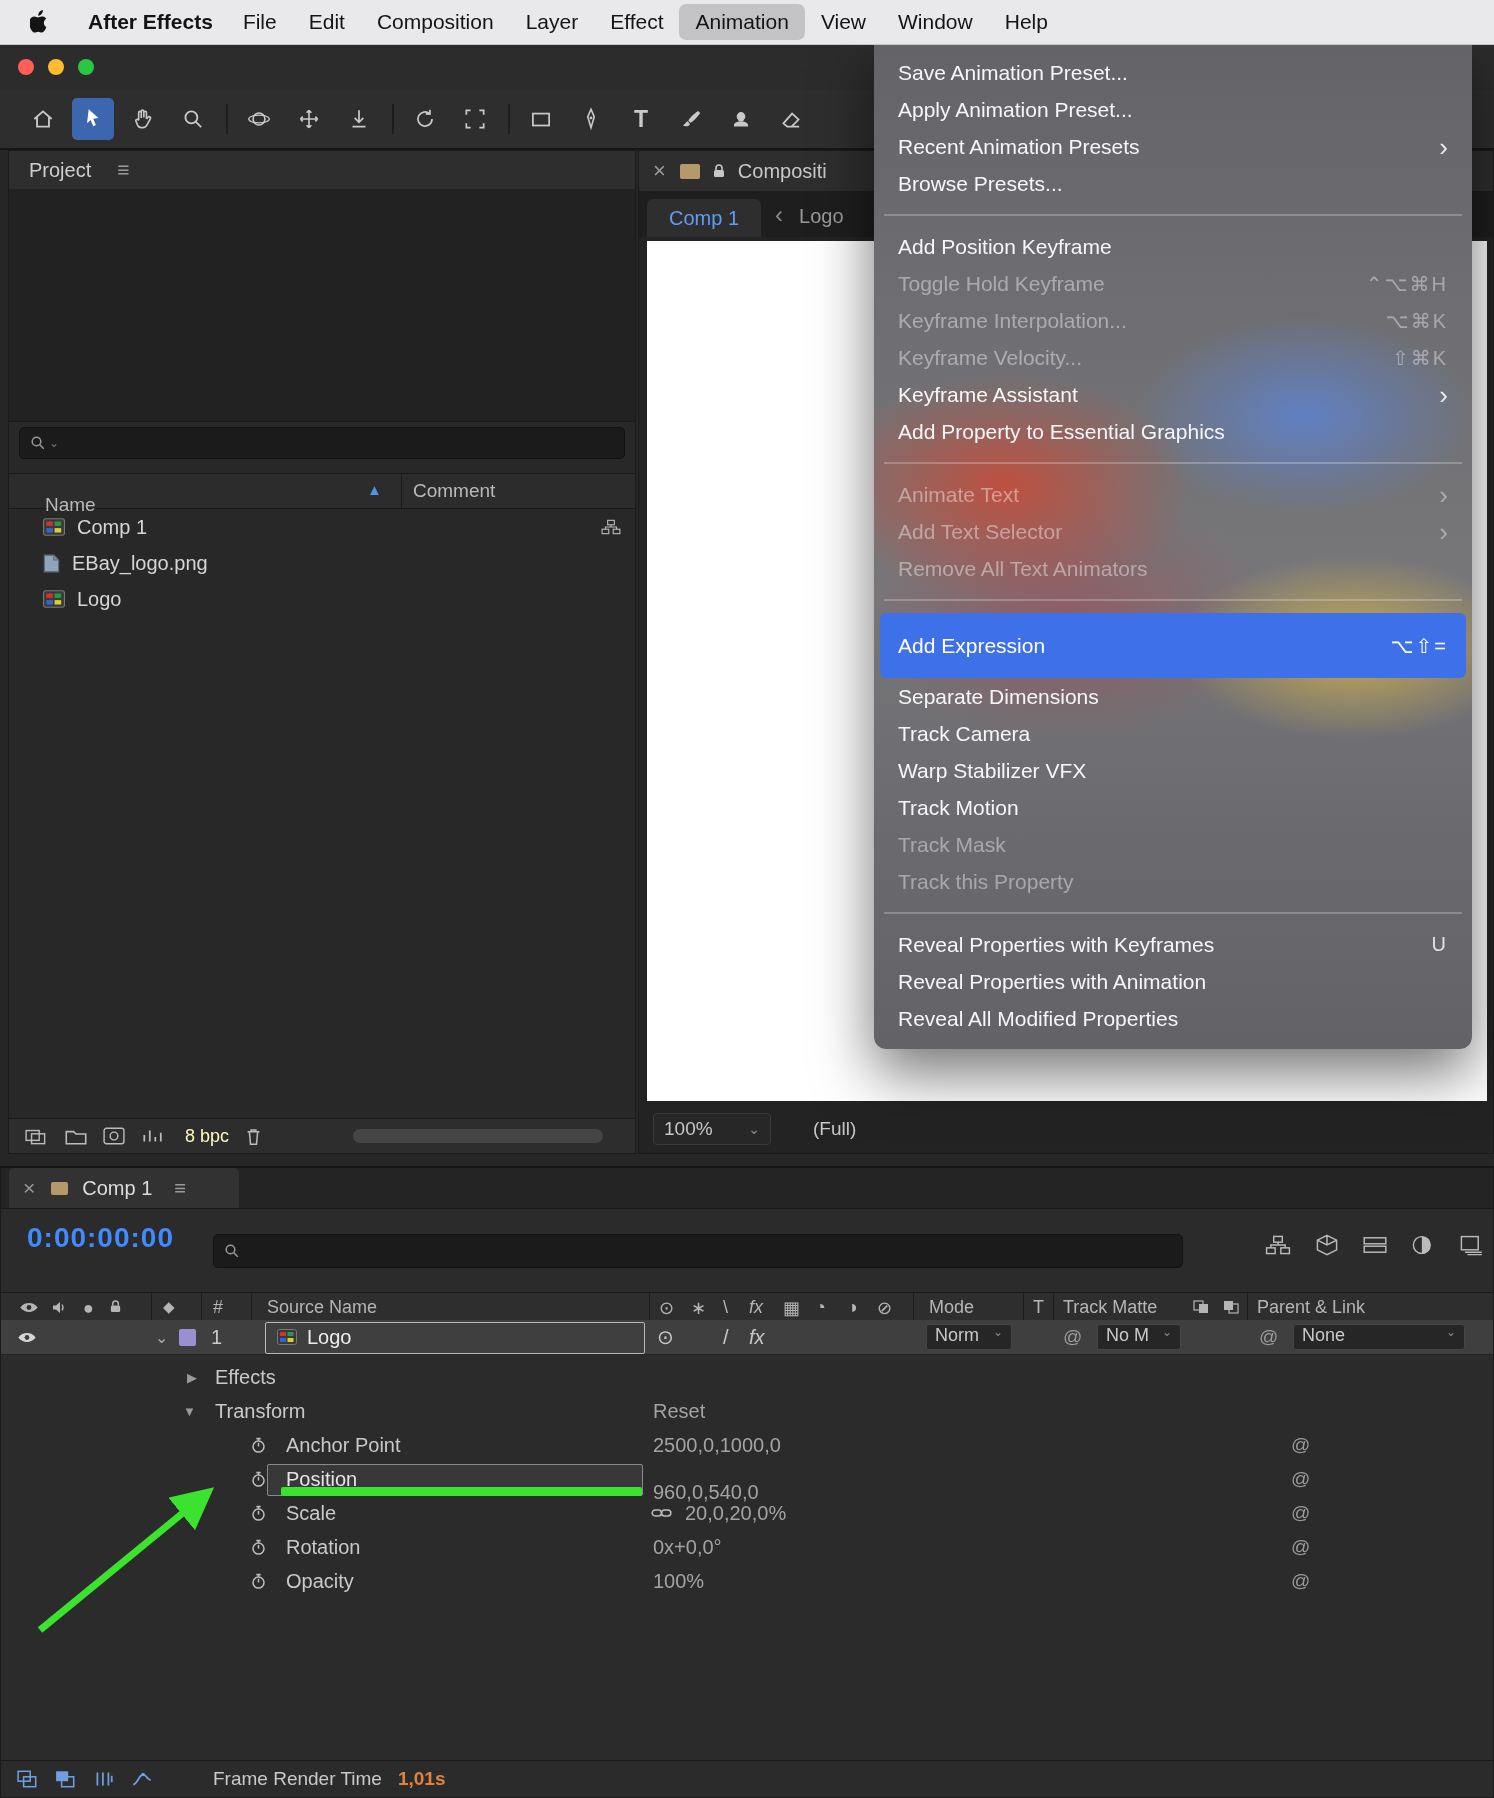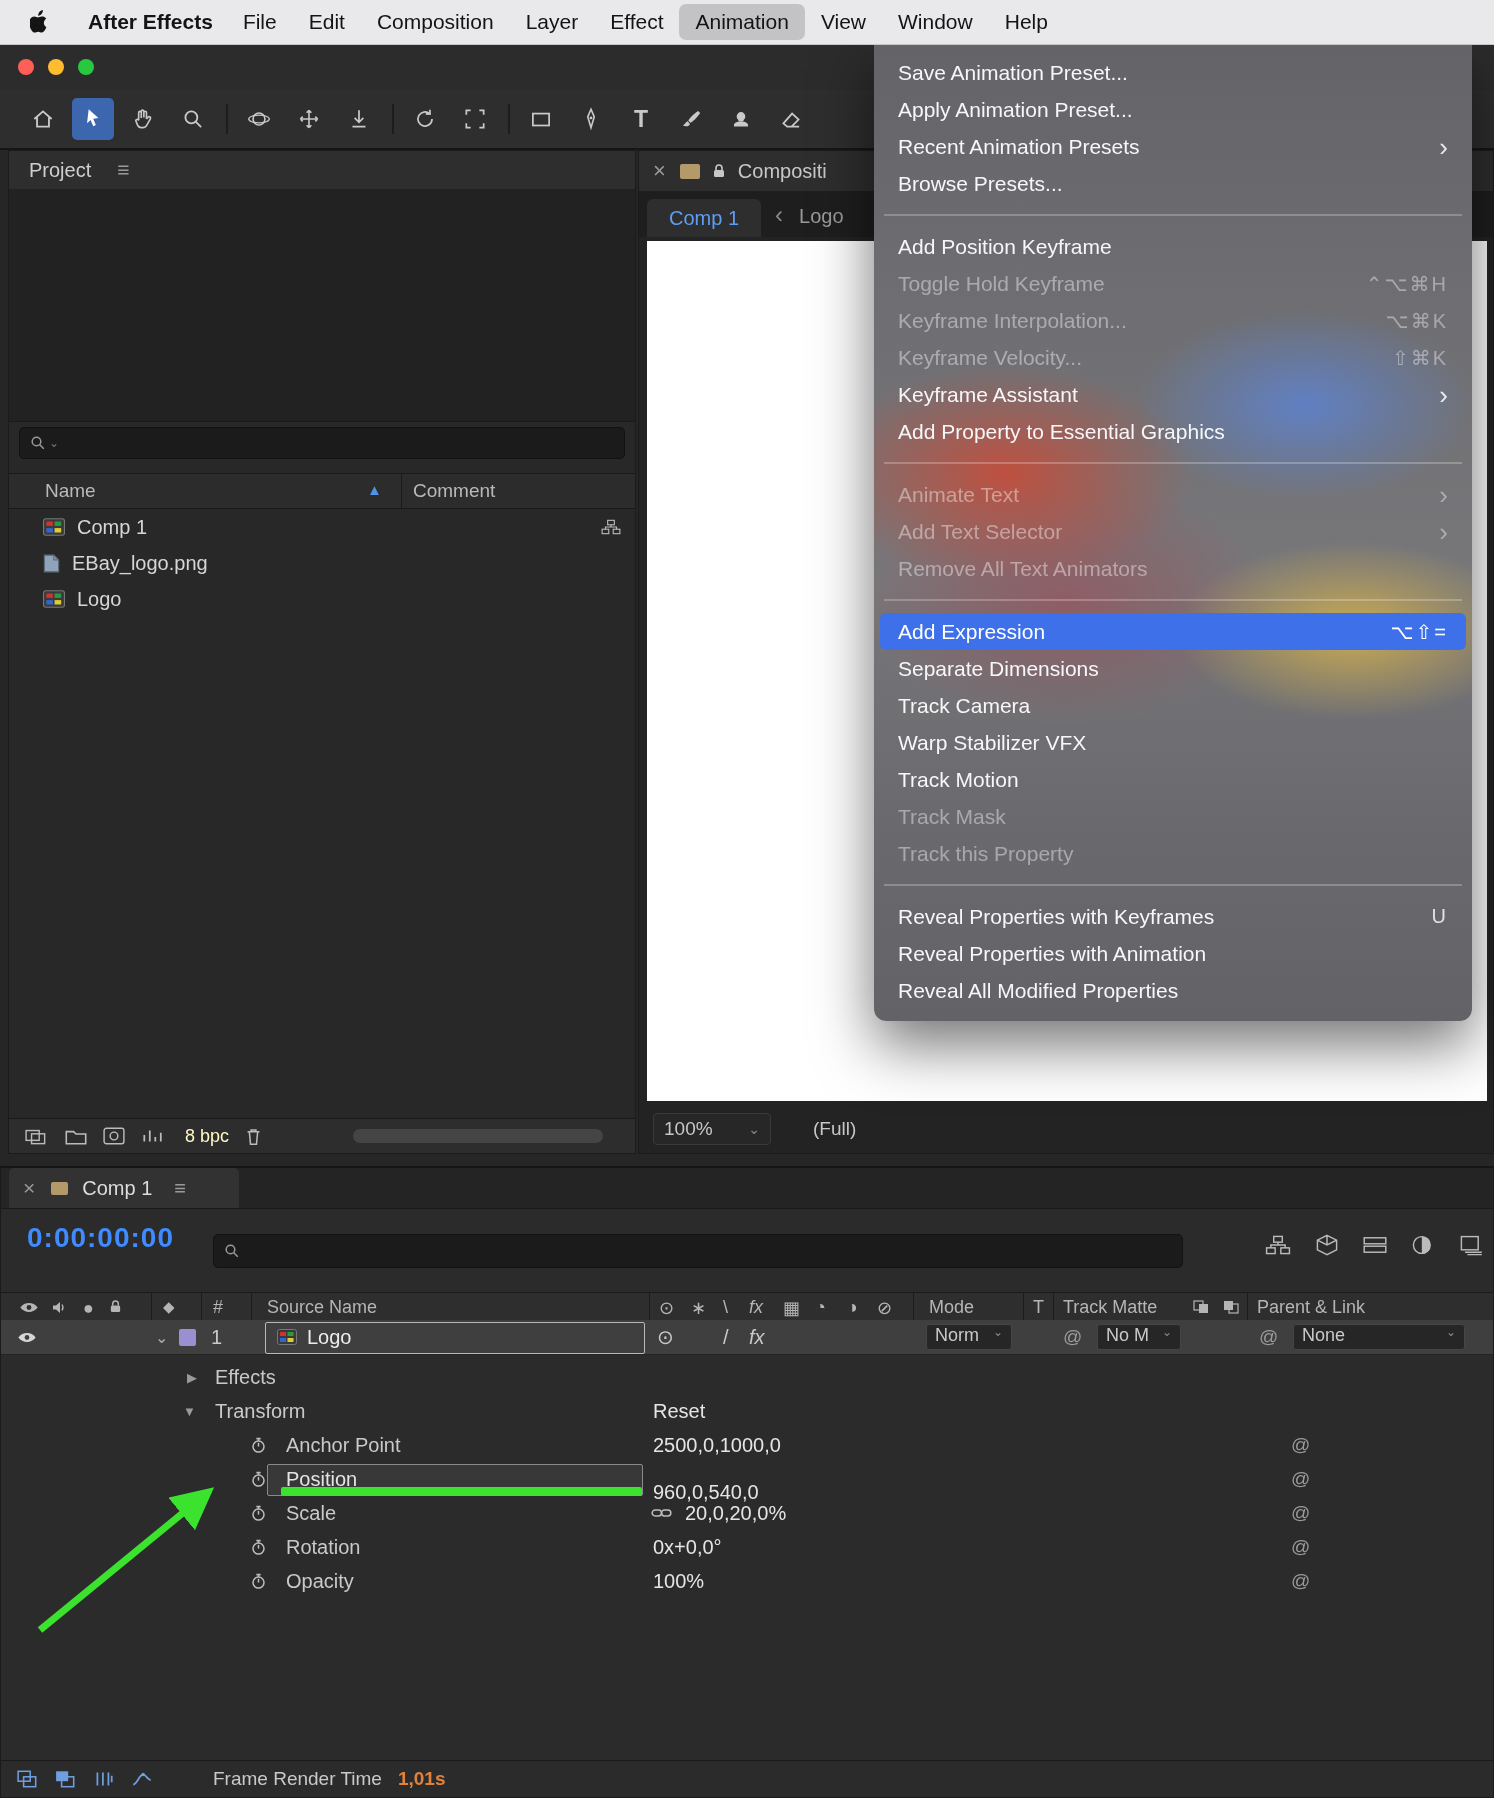--- a/index.html
+++ b/index.html
@@ -36,21 +36,21 @@
   .project-panel{left:8px;top:150px;width:628px;height:1004px;z-index:2;}
   .pp-tabbar{position:absolute;left:0;top:0;width:100%;height:38px;background:#2e2e2e;
     border-bottom:1px solid #1a1a1a;display:flex;align-items:center;color:#cfcfcf;font-size:20px;}
   .pp-tab-label{margin-left:20px;}
   .pp-menu-icon{margin-left:26px;color:#9a9a9a;font-size:21px;}
   .pp-preview{position:absolute;left:0;top:38px;width:100%;height:232px;background:#222222;border-bottom:1px solid #1a1a1a;}
   .pp-search{position:absolute;left:10px;top:276px;width:606px;height:32px;background:#1b1b1b;
     border:1px solid #121212;border-radius:5px;display:flex;align-items:center;padding-left:10px;box-sizing:border-box;}
   .pp-header{position:absolute;left:0;top:322px;width:100%;height:34px;background:#2c2c2c;
     border-top:1px solid #1a1a1a;border-bottom:1px solid #1a1a1a;color:#b9b9b9;font-size:19px;}
-  .pp-col-name{position:absolute;left:36px;top:6px;}
+  .pp-col-name{position:absolute;left:36px;top:20px;}
   .pp-sort{position:absolute;left:358px;top:7px;color:#4f94e8;font-size:15px;}
   .pp-div{position:absolute;left:392px;top:0;width:1px;height:34px;background:#1a1a1a;}
   .pp-col-comment{position:absolute;left:404px;top:6px;}
   .pp-row{position:absolute;left:0;width:100%;height:36px;display:flex;align-items:center;color:#d6d6d6;font-size:20px;}
   .pp-row .ric{margin-left:34px;margin-right:12px;}
   .pp-bottom{position:absolute;left:0;bottom:0;width:100%;height:34px;background:#2d2d2d;border-top:1px solid #1a1a1a;
     display:flex;align-items:center;color:#bdbdbd;}
   .pp-bot-ic{margin-left:16px;}
   .bpc{margin-left:22px;font-size:18px;color:#fef9c3;}
   .pp-scroll{position:absolute;left:344px;top:10px;width:250px;height:14px;background:#454545;border-radius:7px;}
@@ -92,21 +92,21 @@
   .tp-header{position:absolute;left:0;top:124px;width:100%;height:28px;background:#2e2e2e;border-top:1px solid #1b1b1b;
     border-bottom:1px solid #1b1b1b;color:#b5b5b5;font-size:18px;}
   .th{position:absolute;top:4px;}
   .tp-vline{position:absolute;top:0;width:1px;height:28px;background:#1b1b1b;}
   .row{position:absolute;left:0;width:100%;height:34px;color:#c9c9c9;font-size:20px;}
   .row .cell{position:absolute;top:0;height:34px;display:flex;align-items:center;}
   .layer-row{background:#3f3f3f;border-bottom:1px solid #242424;}
   .name-box{position:absolute;left:264px;top:2px;width:378px;height:30px;border:1px solid #b9b9b9;border-radius:2px;}
   .dd-box{height:26px;border:1px solid #454545;background:#262626;border-radius:3px;display:flex;
     justify-content:space-between;padding:0 8px;box-sizing:border-box;font-size:18px;color:#c9c9c9;}
-  .blue{color:#e5e5e5;}
+  .blue{color:#a3a3a3;}
   .pos-box{position:absolute;left:266px;top:2px;width:374px;height:30px;border:1px solid #8a8a8a;background:#383838;border-radius:2px;}
   .pick{color:#9a9a9a;font-size:19px;}
   .tp-bottom{position:absolute;left:0;bottom:0;width:100%;height:36px;background:#2b2b2b;border-top:1px solid #1a1a1a;
     display:flex;align-items:center;}
   .tp-bot-ic{margin-left:16px;}
   .frt-label{margin-left:60px;font-size:19px;color:#c9c9c9;}
   .frt-value{margin-left:16px;font-size:19px;font-weight:700;color:#e0823c;}
 
   
   .dropdown{position:absolute;left:874px;top:44px;width:598px;border-radius:0 0 12px 12px;
@@ -114,21 +114,21 @@
     box-shadow:0 24px 60px rgba(0,0,0,0.55);
     background:
       radial-gradient(45% 16% at 22% 44%, rgba(204,74,54,0.85), rgba(204,74,54,0) 70%),
       radial-gradient(40% 14% at 72% 37%, rgba(92,132,214,0.8), rgba(92,132,214,0) 70%),
       radial-gradient(42% 13% at 80% 60%, rgba(224,184,72,0.8), rgba(224,184,72,0) 70%),
       radial-gradient(50% 18% at 32% 57%, rgba(160,76,86,0.6), rgba(160,76,86,0) 70%),
       linear-gradient(180deg,#646468 0%,#6e6e72 25%,#77777a 55%,#6a6a6e 80%,#636367 100%);}
   .dd-item{height:37px;display:flex;align-items:center;padding:0 24px;font-size:21px;color:#f7f7f9;}
   .dd-item .lbl{flex:1;white-space:nowrap;}
   .dd-item.disabled{color:rgba(255,255,255,0.42);}
-  .dd-item.hl{background:#3e71e9;margin:0 6px;padding:0 18px;border-radius:6px;color:#ffffff;}
+  .dd-item.hl{background:#3e71e9;margin:0 6px;padding:14px 18px;border-radius:6px;color:#ffffff;}
   .dd-short{font-size:20px;color:rgba(255,255,255,0.8);letter-spacing:2px;white-space:nowrap;}
   .dd-item.disabled .dd-short{color:rgba(255,255,255,0.4);}
   .dd-item.hl .dd-short{color:#ffffff;}
   .dd-arrow{font-size:26px;color:rgba(255,255,255,0.85);line-height:1;}
   .dd-item.disabled .dd-arrow{color:rgba(255,255,255,0.4);}
   .dd-sep{height:2px;background:rgba(255,255,255,0.24);margin:12px 10px;}
 
   .annot{position:absolute;left:0;top:0;z-index:100;pointer-events:none;}
 </style>
 </head>

